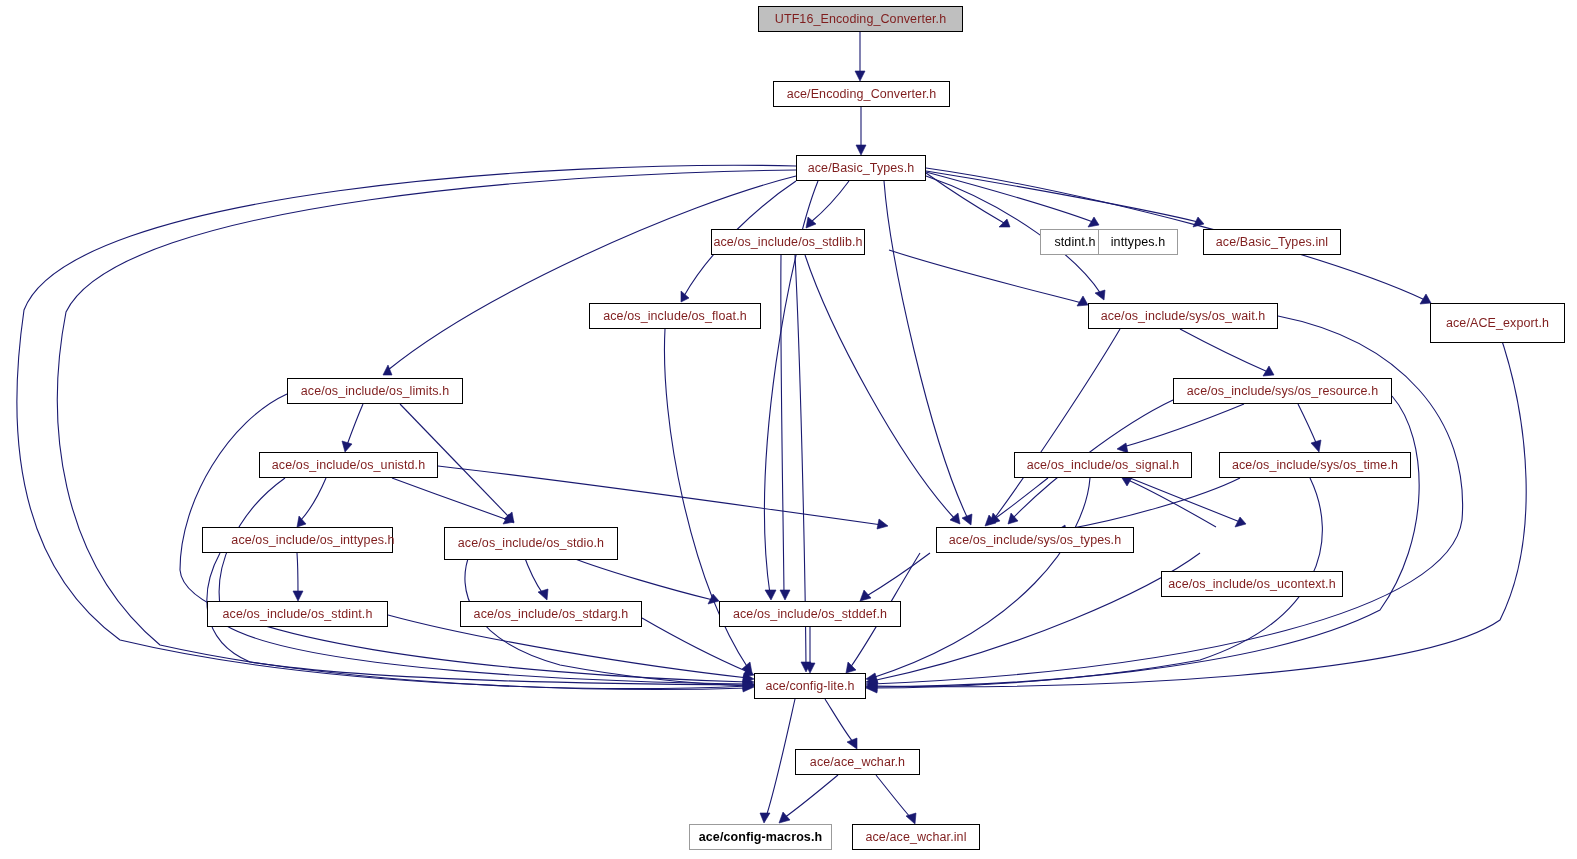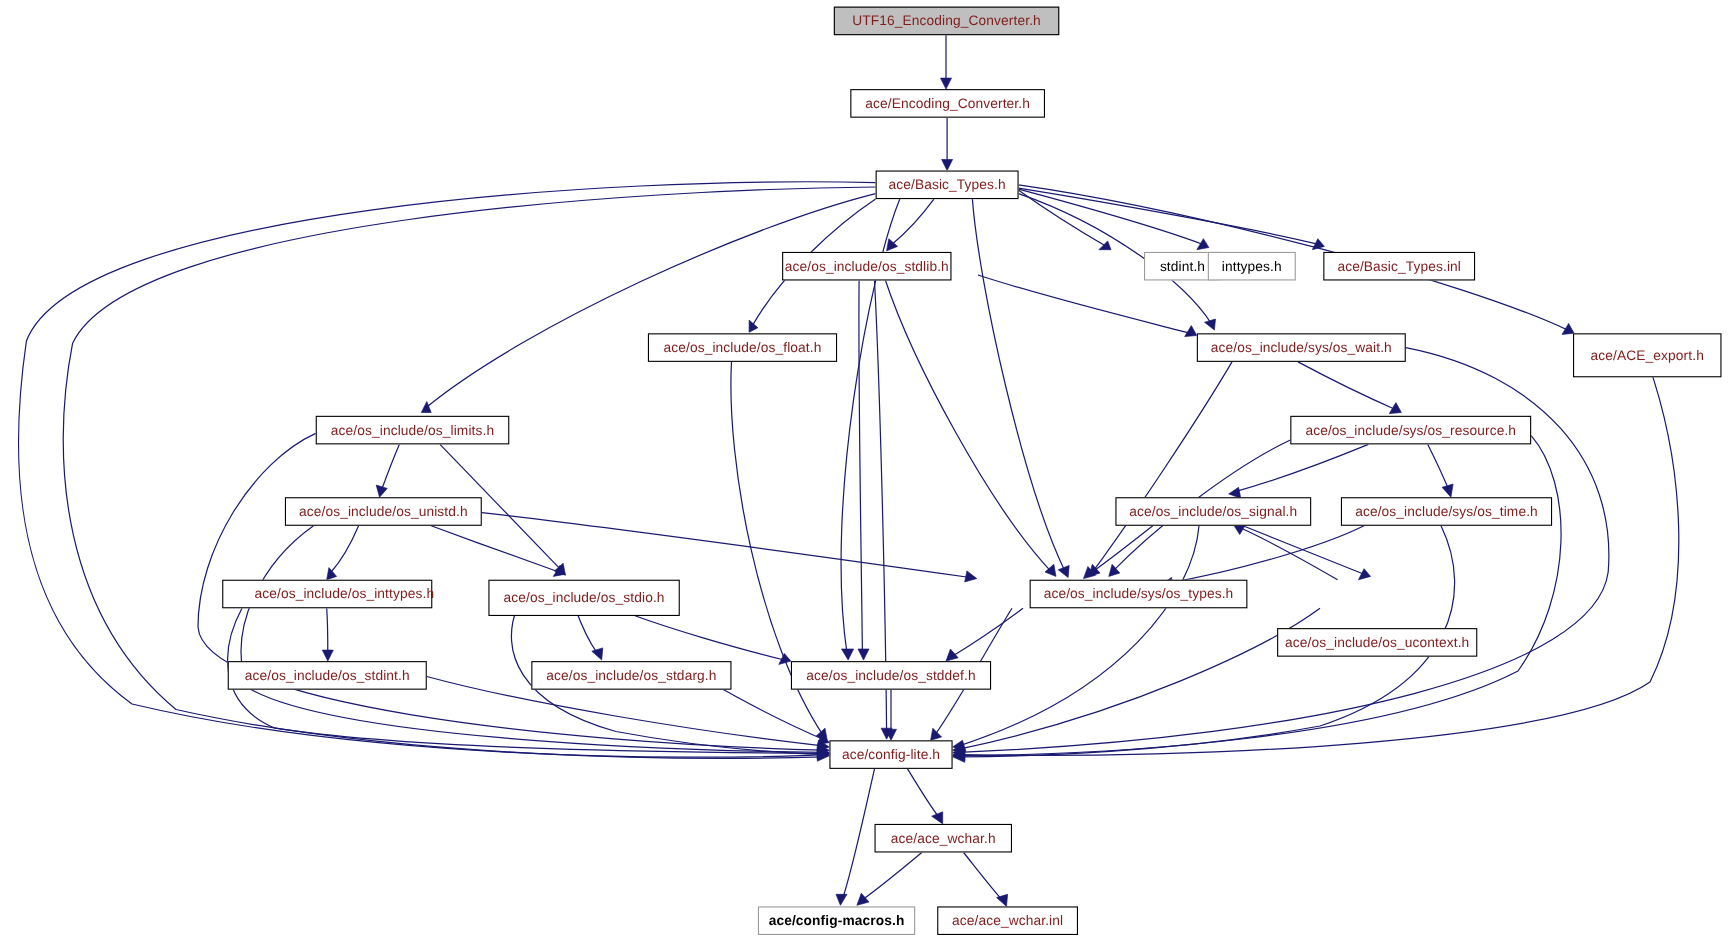--- a/index.html
+++ b/index.html
@@ -187,20 +187,20 @@
       <div class="node" style="left: 287px; top: 378px; width: 176px; height: 26px;">ace/os_include/os_limits.h</div>
       <div class="node" style="left: 1173px; top: 378px; width: 219px; height: 26px;">ace/os_include/sys/os_resource.h</div>
       <div class="node" style="left: 259px; top: 452px; width: 179px; height: 26px;">ace/os_include/os_unistd.h</div>
       <div class="node" style="left: 1014px; top: 452px; width: 178px; height: 26px;">ace/os_include/os_signal.h</div>
       <div class="node" style="left: 1219px; top: 452px; width: 192px; height: 26px;">ace/os_include/sys/os_time.h</div>
       <div class="node" style="left: 202px; top: 527px; width: 191px; height: 26px; padding-left: 31px;">ace/os_include/os_inttypes.h</div>
       <div class="node" style="left: 444px; top: 527px; width: 174px; height: 33px;">ace/os_include/os_stdio.h</div>
       <div class="node" style="left: 888px; top: 527px; width: 198px; height: 26px; margin-left: 48px;">ace/os_include/sys/os_types.h</div>
       <div class="node" style="left: 1161px; top: 527px; width: 182px; height: 26px; margin-top: 44px;">ace/os_include/os_ucontext.h</div>
       <div class="node" style="left: 207px; top: 601px; width: 181px; height: 26px;">ace/os_include/os_stdint.h</div>
-      <div class="node" style="left: 460px; top: 601px; width: 182px; height: 26px; margin-left: 23px;">ace/os_include/os_stdarg.h</div>
+      <div class="node" style="left: 460px; top: 601px; width: 182px; height: 26px;">ace/os_include/os_stdarg.h</div>
       <div class="node" style="left: 719px; top: 601px; width: 182px; height: 26px;">ace/os_include/os_stddef.h</div>
       <div class="node" style="left: 754px; top: 673px; width: 112px; height: 26px; text-align: right;">ace/config-lite.h</div>
       <div class="node" style="left: 795px; top: 749px; width: 125px; height: 26px;">ace/ace_wchar.h</div>
       <div class="node external" style="left: 689px; top: 824px; width: 143px; height: 26px; font-weight: bold;">ace/config-macros.h</div>
       <div class="node" style="left: 852px; top: 824px; width: 128px; height: 26px;">ace/ace_wchar.inl</div>
     </div>
 </div>
 
 </body></html>

